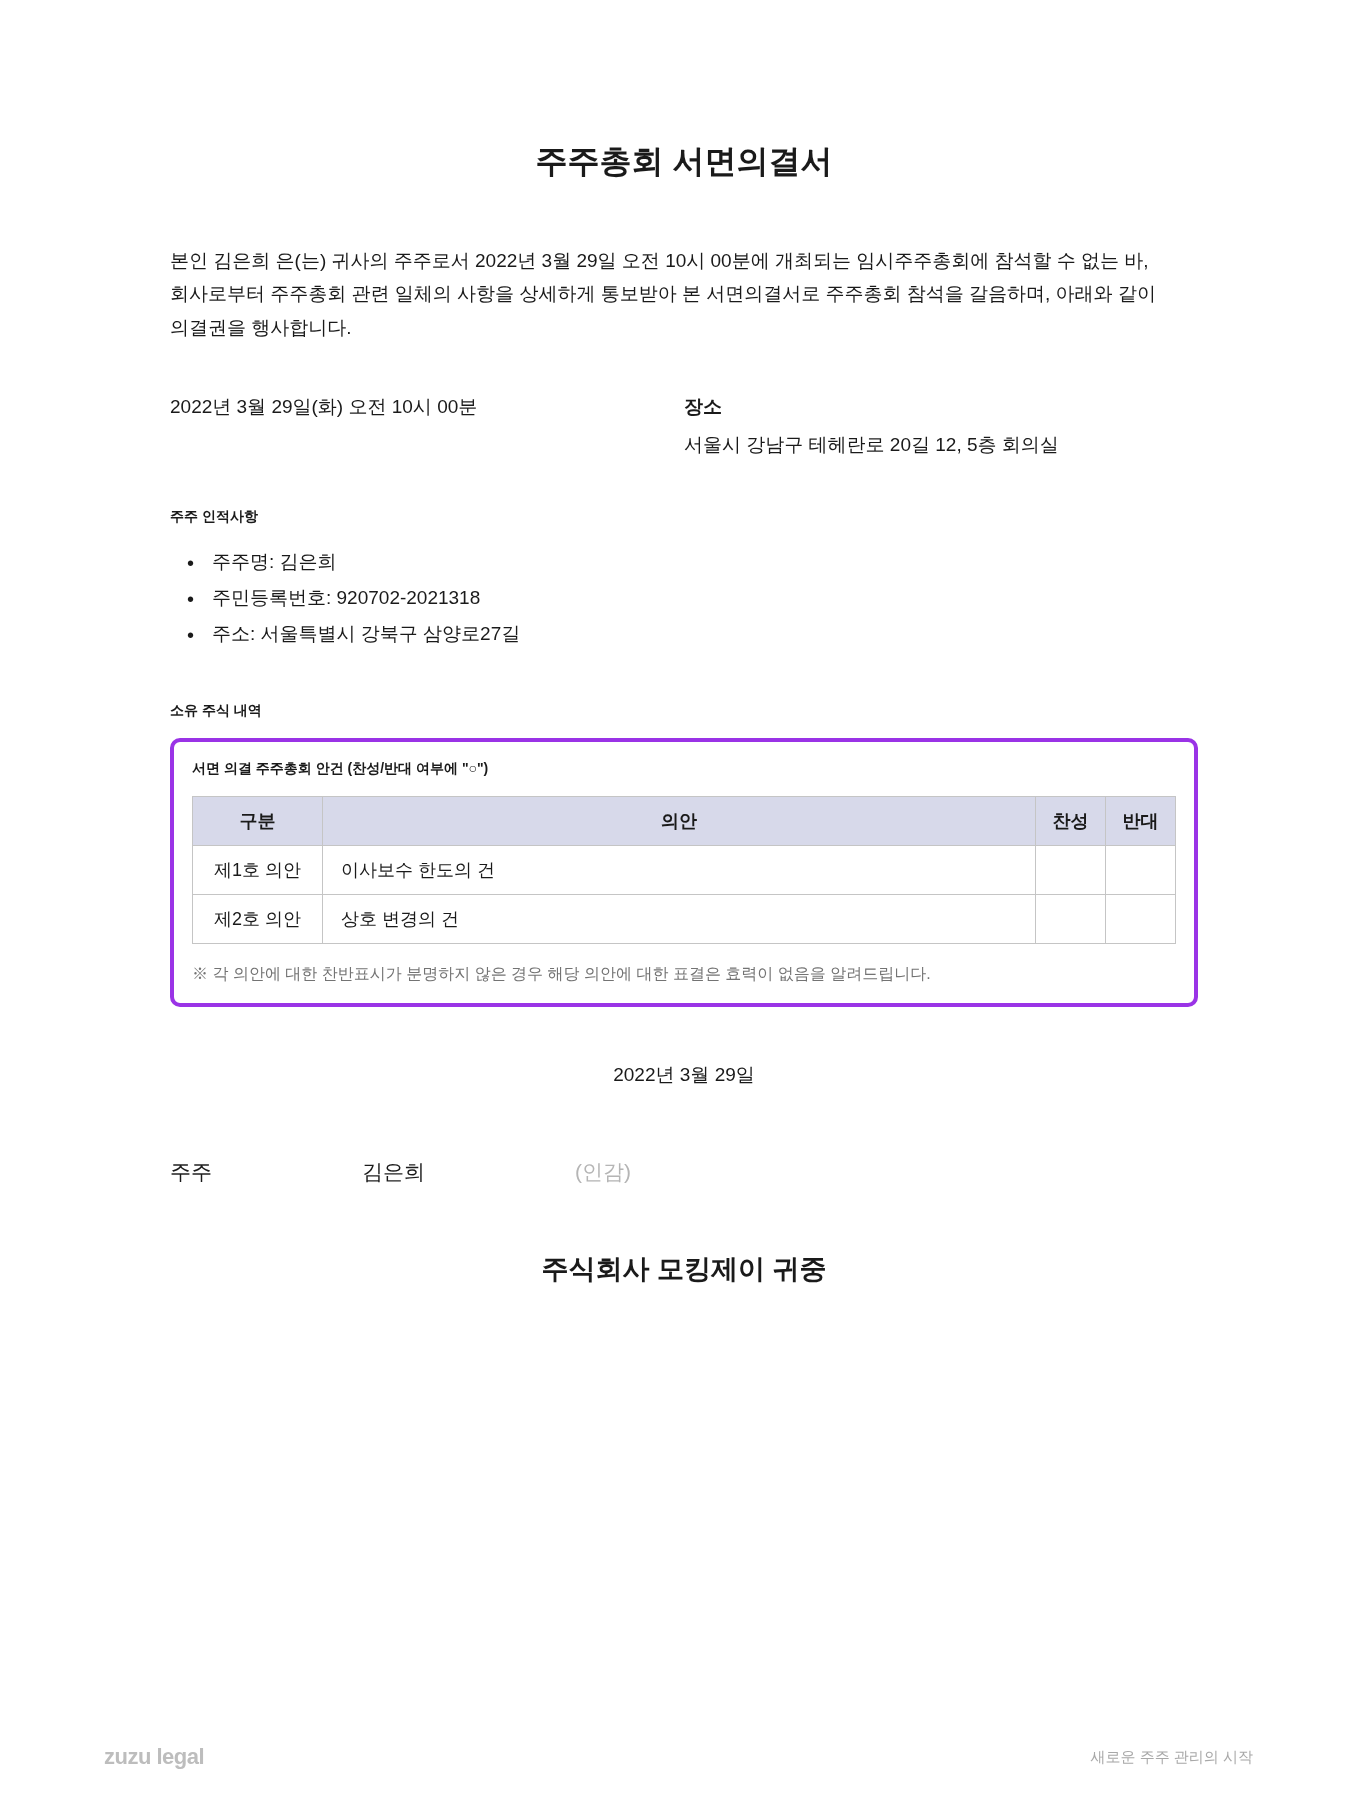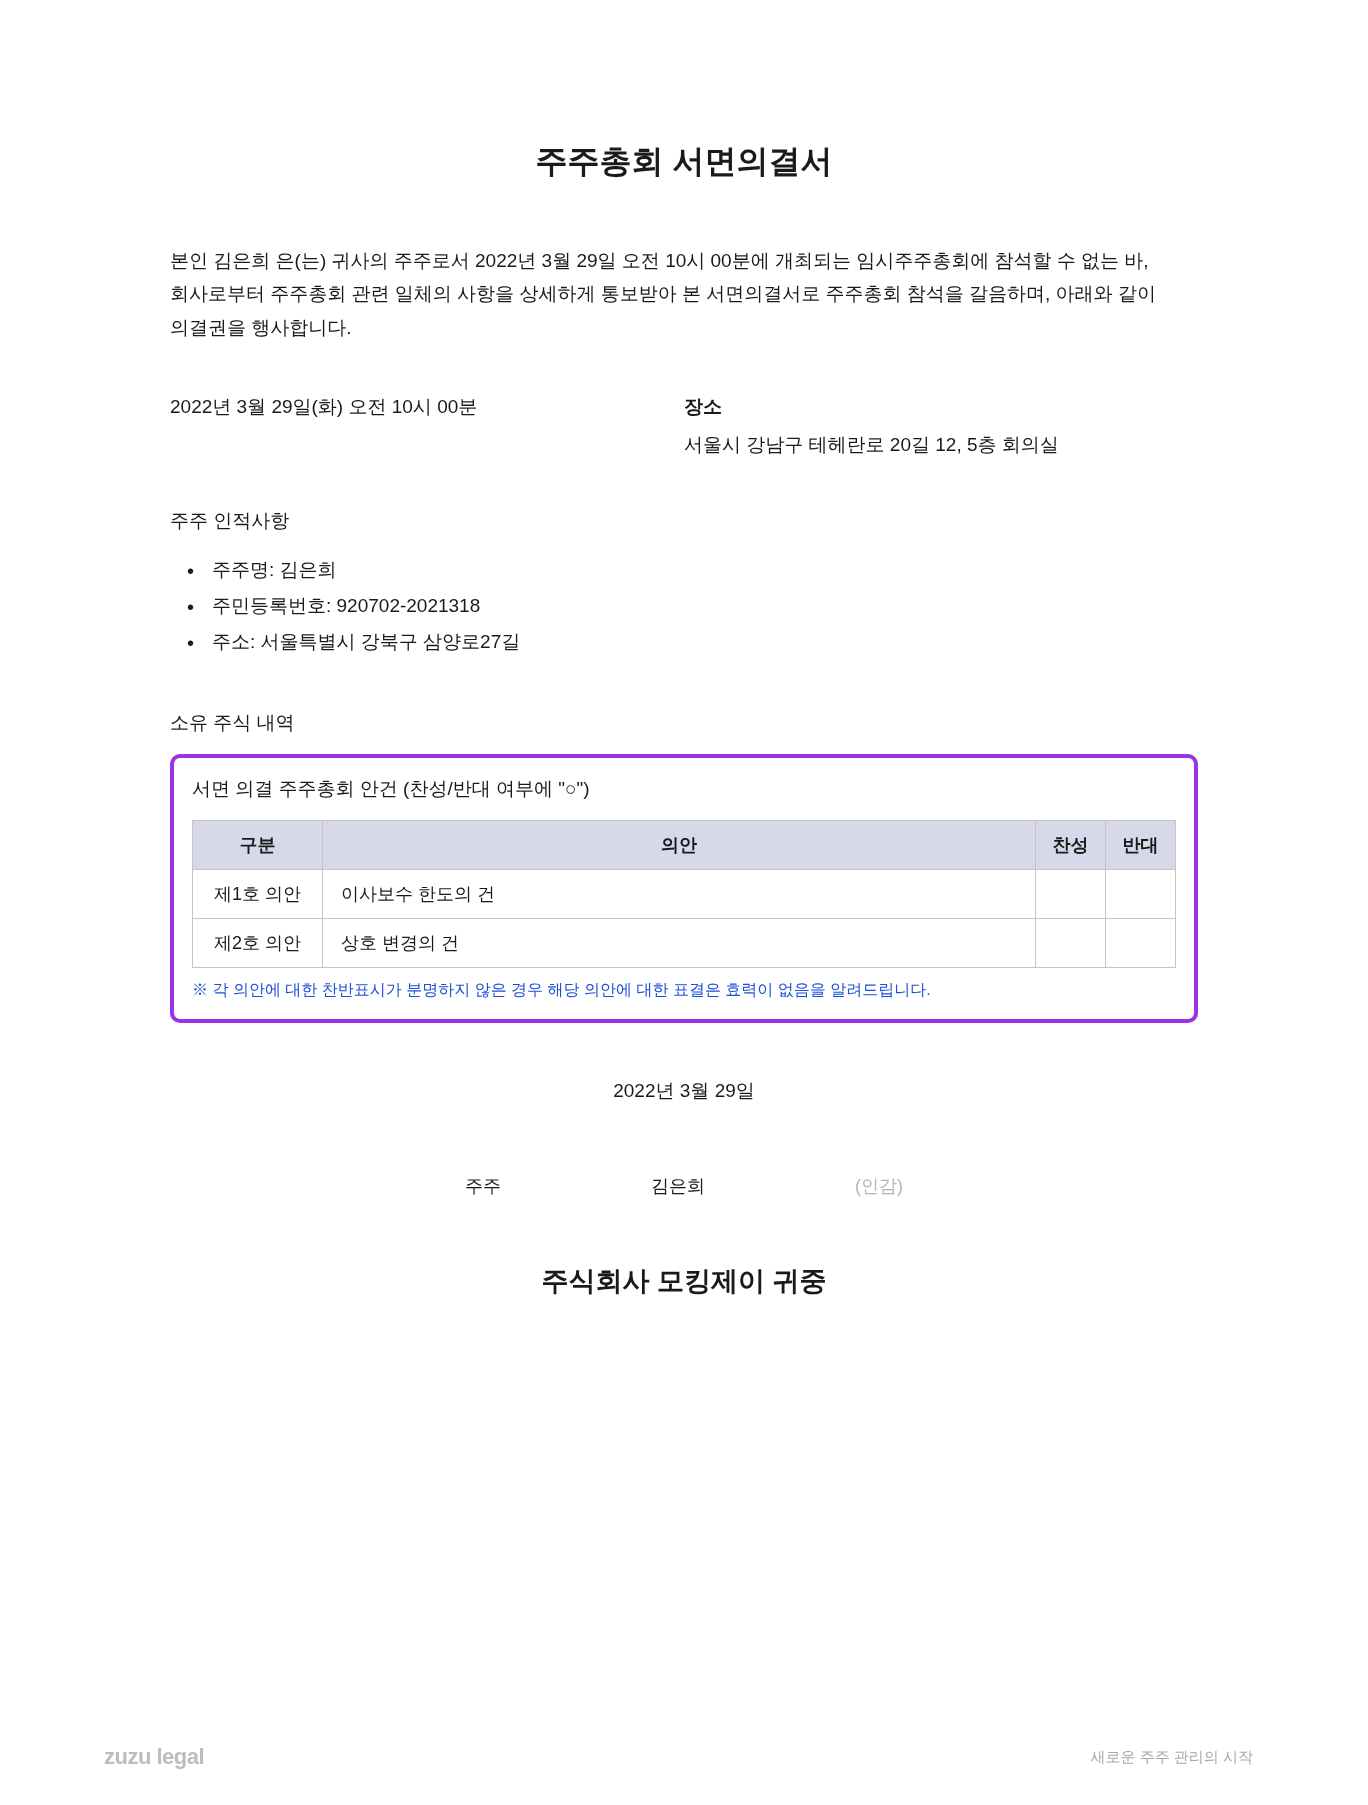--- a/index.html
+++ b/index.html
@@ -39,22 +39,22 @@
     }
     .info-label {
       font-size: 19px;
       font-weight: 700;
       margin-bottom: 12px;
     }
     .info-value {
       font-size: 19px;
     }
     .section-header {
-      font-size: 19px;
-      font-weight: 400;
+      font-size: 14px;
+      font-weight: 700;
       margin-bottom: 18px;
     }
     .bullet-list {
       list-style: none;
       margin-left: 42px;
       margin-bottom: 50px;
     }
     .bullet-list li {
       position: relative;
       font-size: 19px;
@@ -107,34 +107,34 @@
     }
     .agenda-table .col-num {
       width: 130px;
       text-align: center;
     }
     .agenda-table .col-vote {
       width: 70px;
     }
     .agenda-note {
       font-size: 16px;
-      color: #1d4ed8;
-      margin-top: 12px;
+      color: #737373;
+      margin-top: 20px;
     }
     .sign-date {
       text-align: center;
       font-size: 19px;
       margin-bottom: 70px;
     }
     .sign-row {
       display: flex;
-      justify-content: center;
+      justify-content: flex-start;
       align-items: center;
       gap: 150px;
-      font-size: 18px;
+      font-size: 21px;
       margin-bottom: 65px;
     }
     .seal-text {
       color: #b5b5b5;
     }
     .recipient {
       text-align: center;
       font-size: 27px;
       font-weight: 700;
     }

